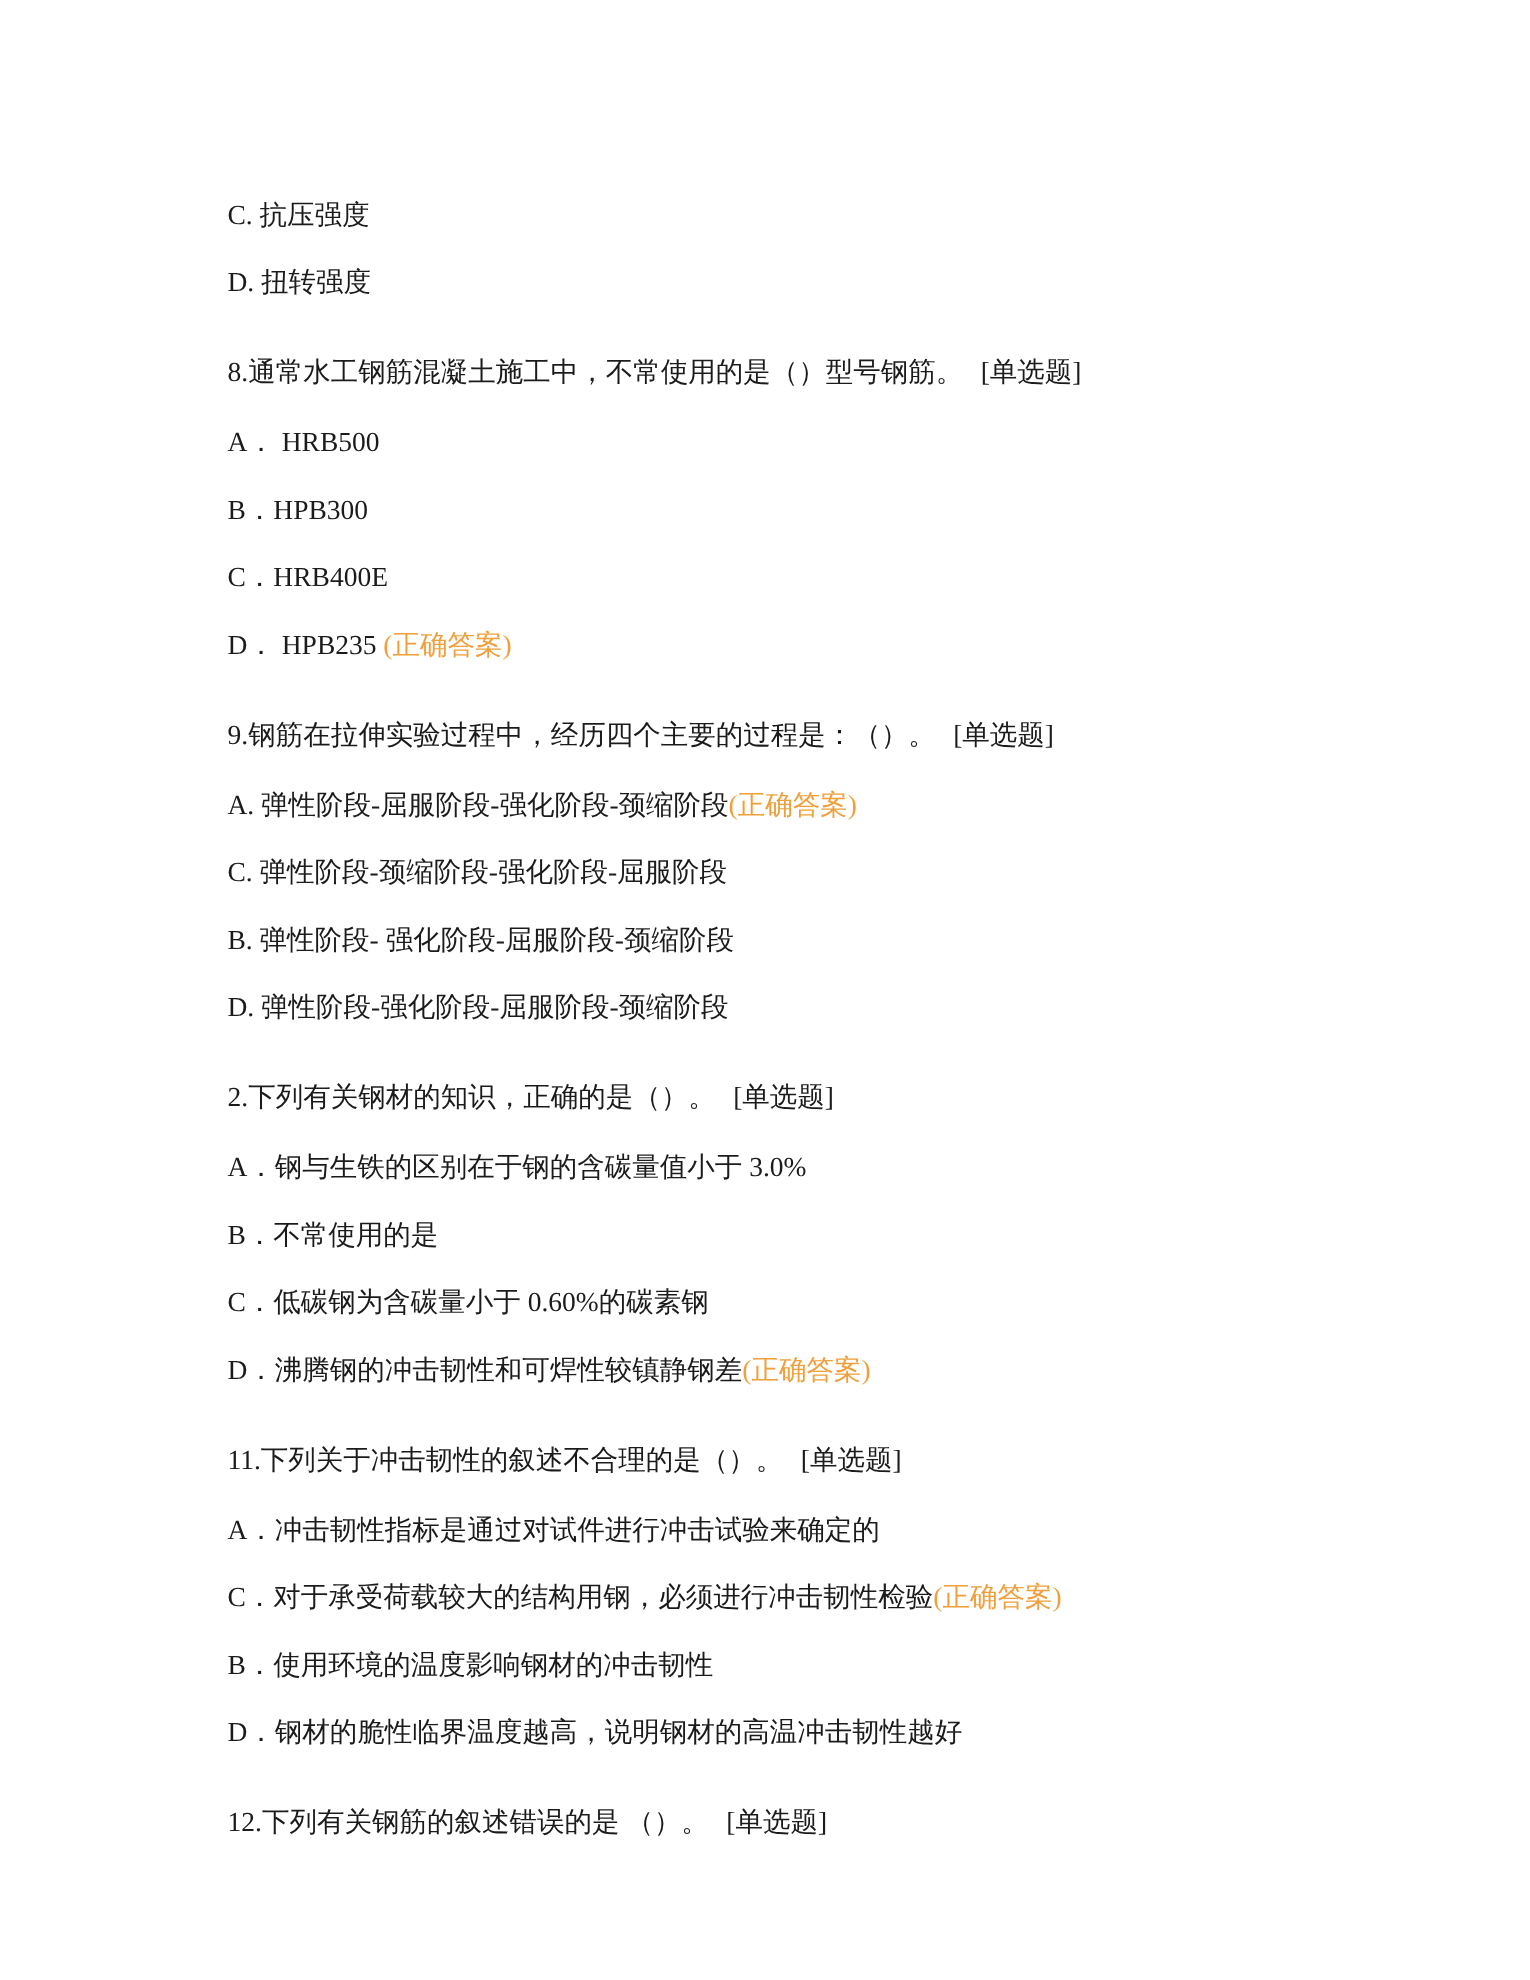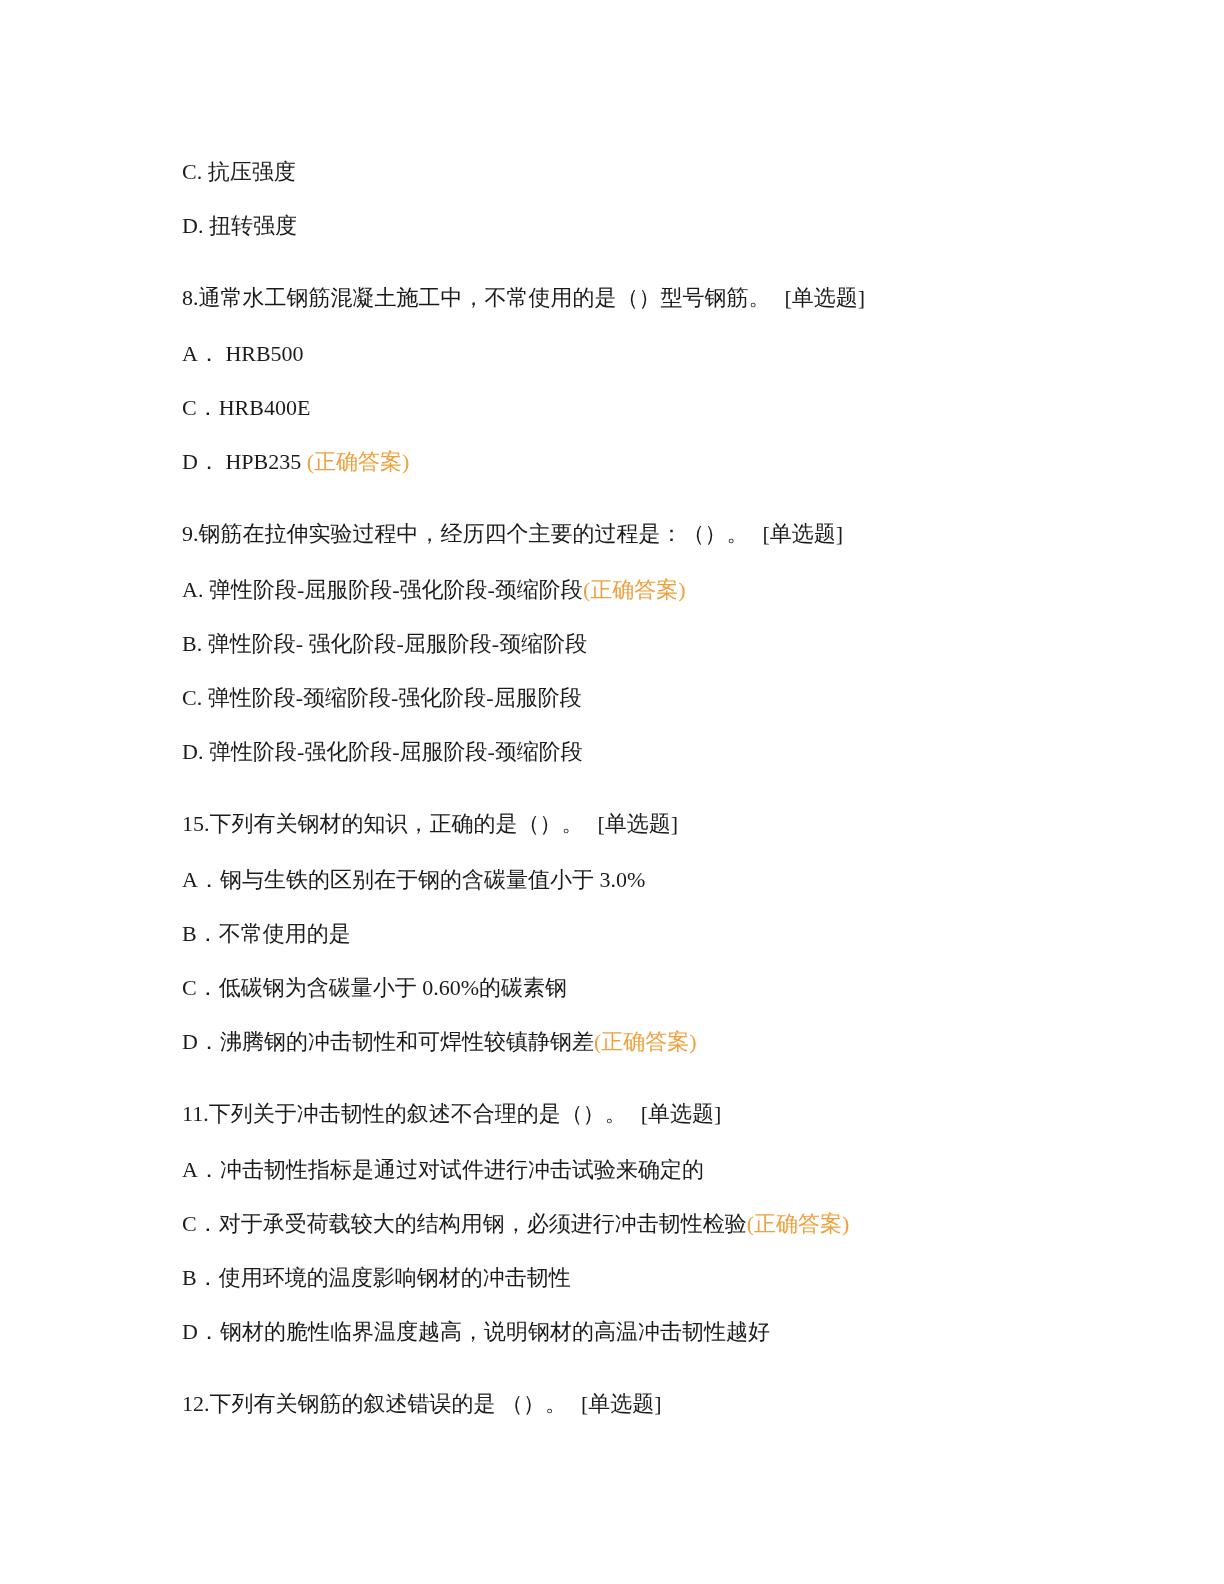--- a/index.html
+++ b/index.html
@@ -41,28 +41,29 @@
 </style>
 </head>
 <body style="color: rgb(27, 27, 27); background: rgb(255, 255, 255);">
 
 <main>
   <section id="content">
       <p class="line option"><span>C. 抗压强度</span></p>
       <p class="line option"><span>D. 扭转强度</span></p>
       <p class="line question"><span>8.通常水工钢筋混凝土施工中，不常使用的是（）型号钢筋。</span><span class="tag">[单选题]</span></p>
       <p class="line option"><span>A． HRB500</span></p>
+      <p class="line option"><span>B．HPB300</span></p>
       <p class="line option"><span>C．HRB400E</span></p>
       <p class="line option"><span>D． HPB235 </span><span class="answer">(正确答案)</span></p>
       <p class="line question"><span>9.钢筋在拉伸实验过程中，经历四个主要的过程是：（）。</span><span class="tag">[单选题]</span></p>
       <p class="line option"><span>A. 弹性阶段-屈服阶段-强化阶段-颈缩阶段</span><span class="answer">(正确答案)</span></p>
+      <p class="line option"><span>C. 弹性阶段-颈缩阶段-强化阶段-屈服阶段</span></p>
       <p class="line option"><span>B. 弹性阶段- 强化阶段-屈服阶段-颈缩阶段</span></p>
-      <p class="line option"><span>C. 弹性阶段-颈缩阶段-强化阶段-屈服阶段</span></p>
       <p class="line option"><span>D. 弹性阶段-强化阶段-屈服阶段-颈缩阶段</span></p>
-      <p class="line question"><span>15.下列有关钢材的知识，正确的是（）。</span><span class="tag">[单选题]</span></p>
+      <p class="line question"><span>2.下列有关钢材的知识，正确的是（）。</span><span class="tag">[单选题]</span></p>
       <p class="line option"><span>A．钢与生铁的区别在于钢的含碳量值小于 3.0%</span></p>
       <p class="line option"><span>B．不常使用的是</span></p>
       <p class="line option"><span>C．低碳钢为含碳量小于 0.60%的碳素钢</span></p>
       <p class="line option"><span>D．沸腾钢的冲击韧性和可焊性较镇静钢差</span><span class="answer">(正确答案)</span></p>
       <p class="line question"><span>11.下列关于冲击韧性的叙述不合理的是（）。</span><span class="tag">[单选题]</span></p>
       <p class="line option"><span>A．冲击韧性指标是通过对试件进行冲击试验来确定的</span></p>
       <p class="line option"><span>C．对于承受荷载较大的结构用钢，必须进行冲击韧性检验</span><span class="answer">(正确答案)</span></p>
       <p class="line option"><span>B．使用环境的温度影响钢材的冲击韧性</span></p>
       <p class="line option"><span>D．钢材的脆性临界温度越高，说明钢材的高温冲击韧性越好</span></p>
       <p class="line question"><span>12.下列有关钢筋的叙述错误的是 （）。</span><span class="tag">[单选题]</span></p>

